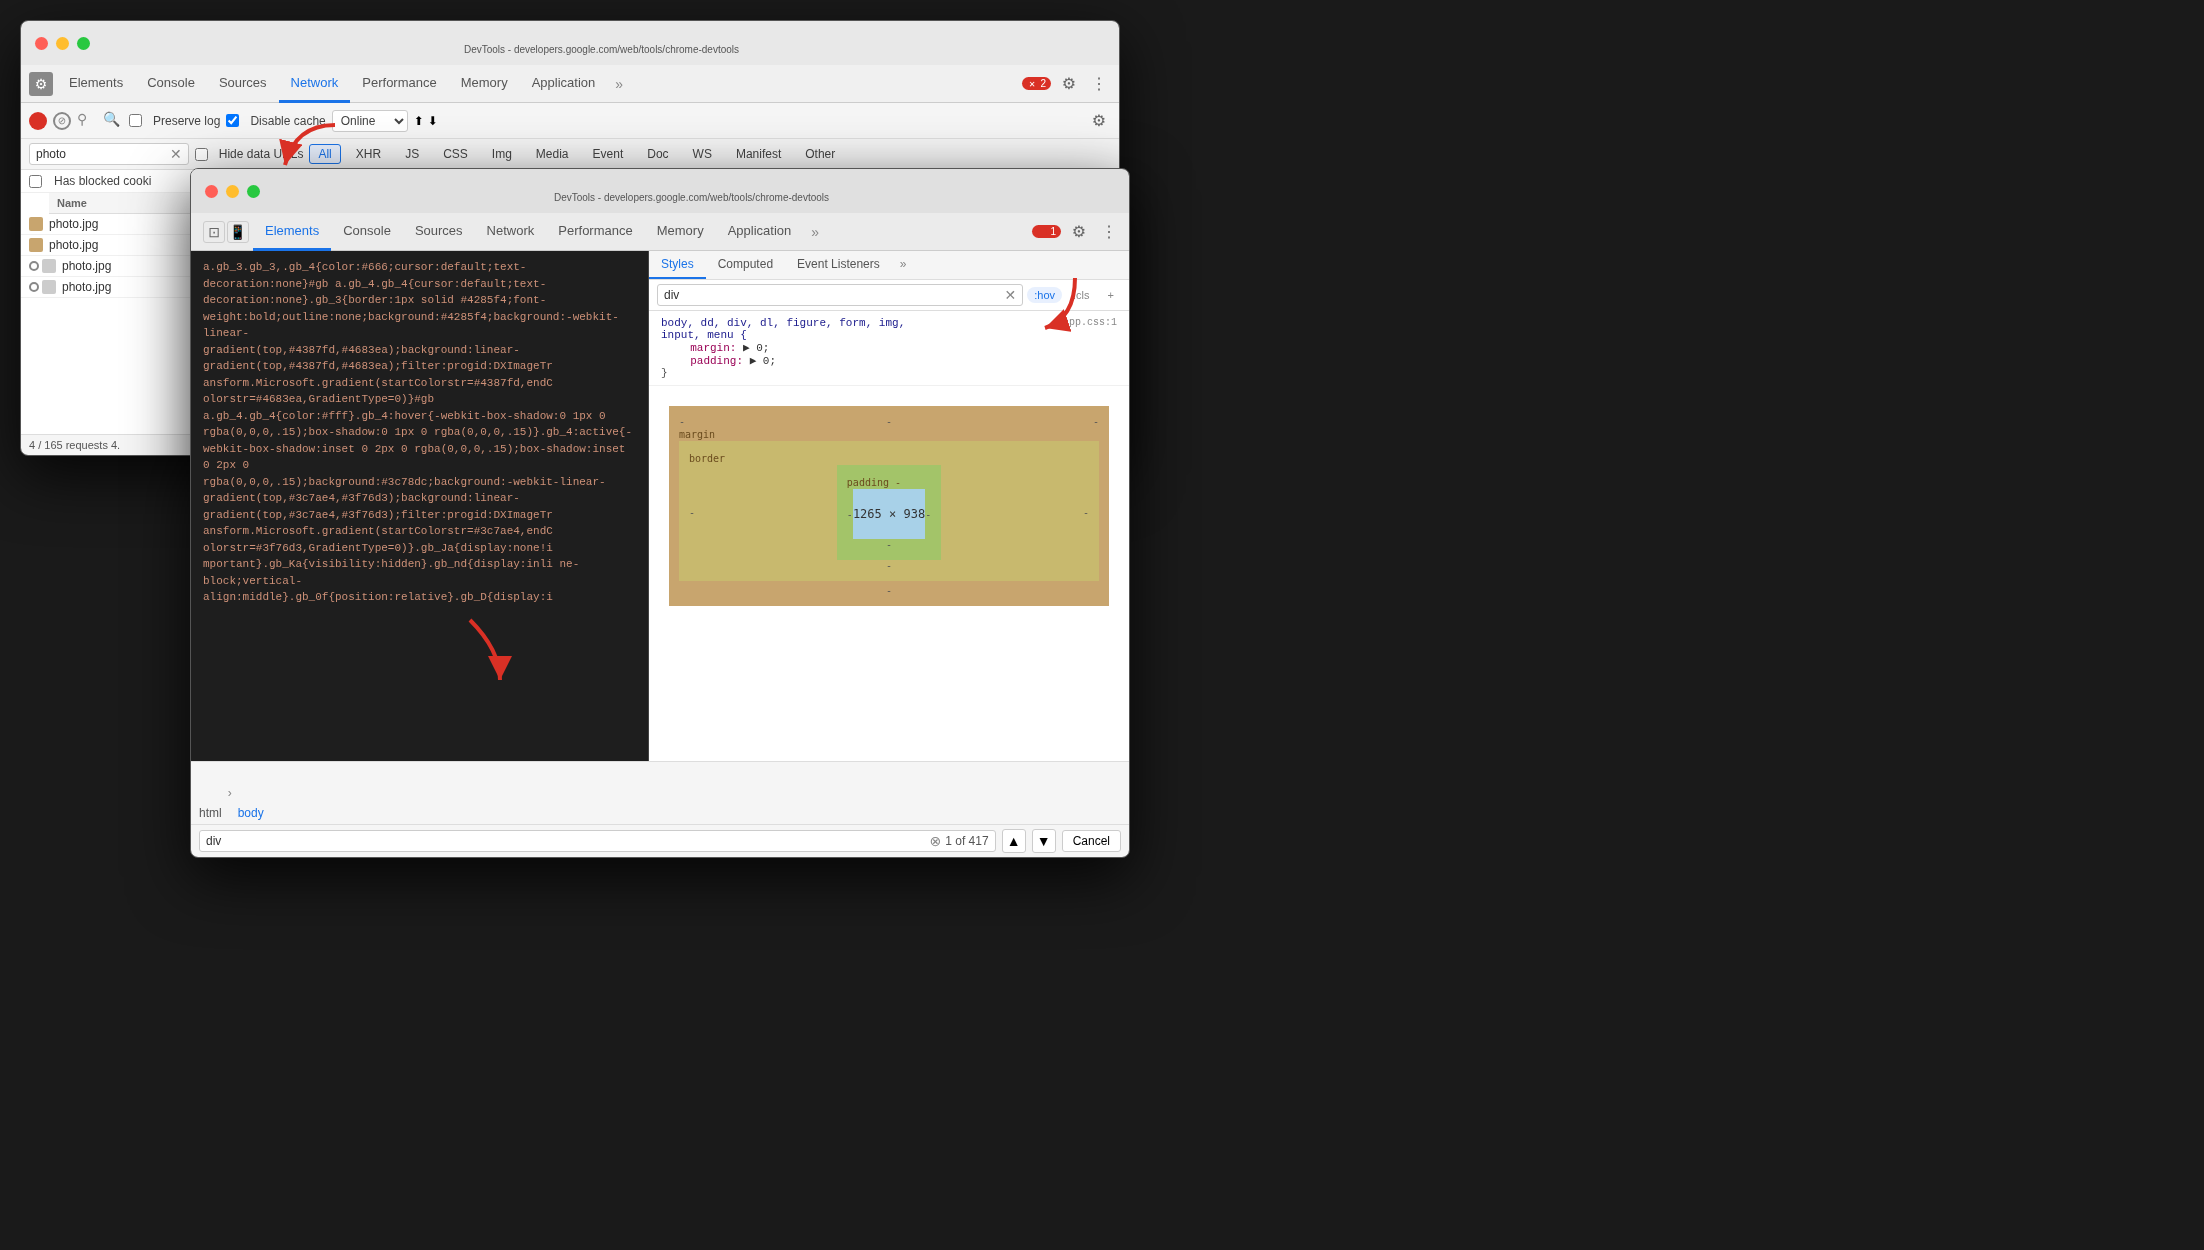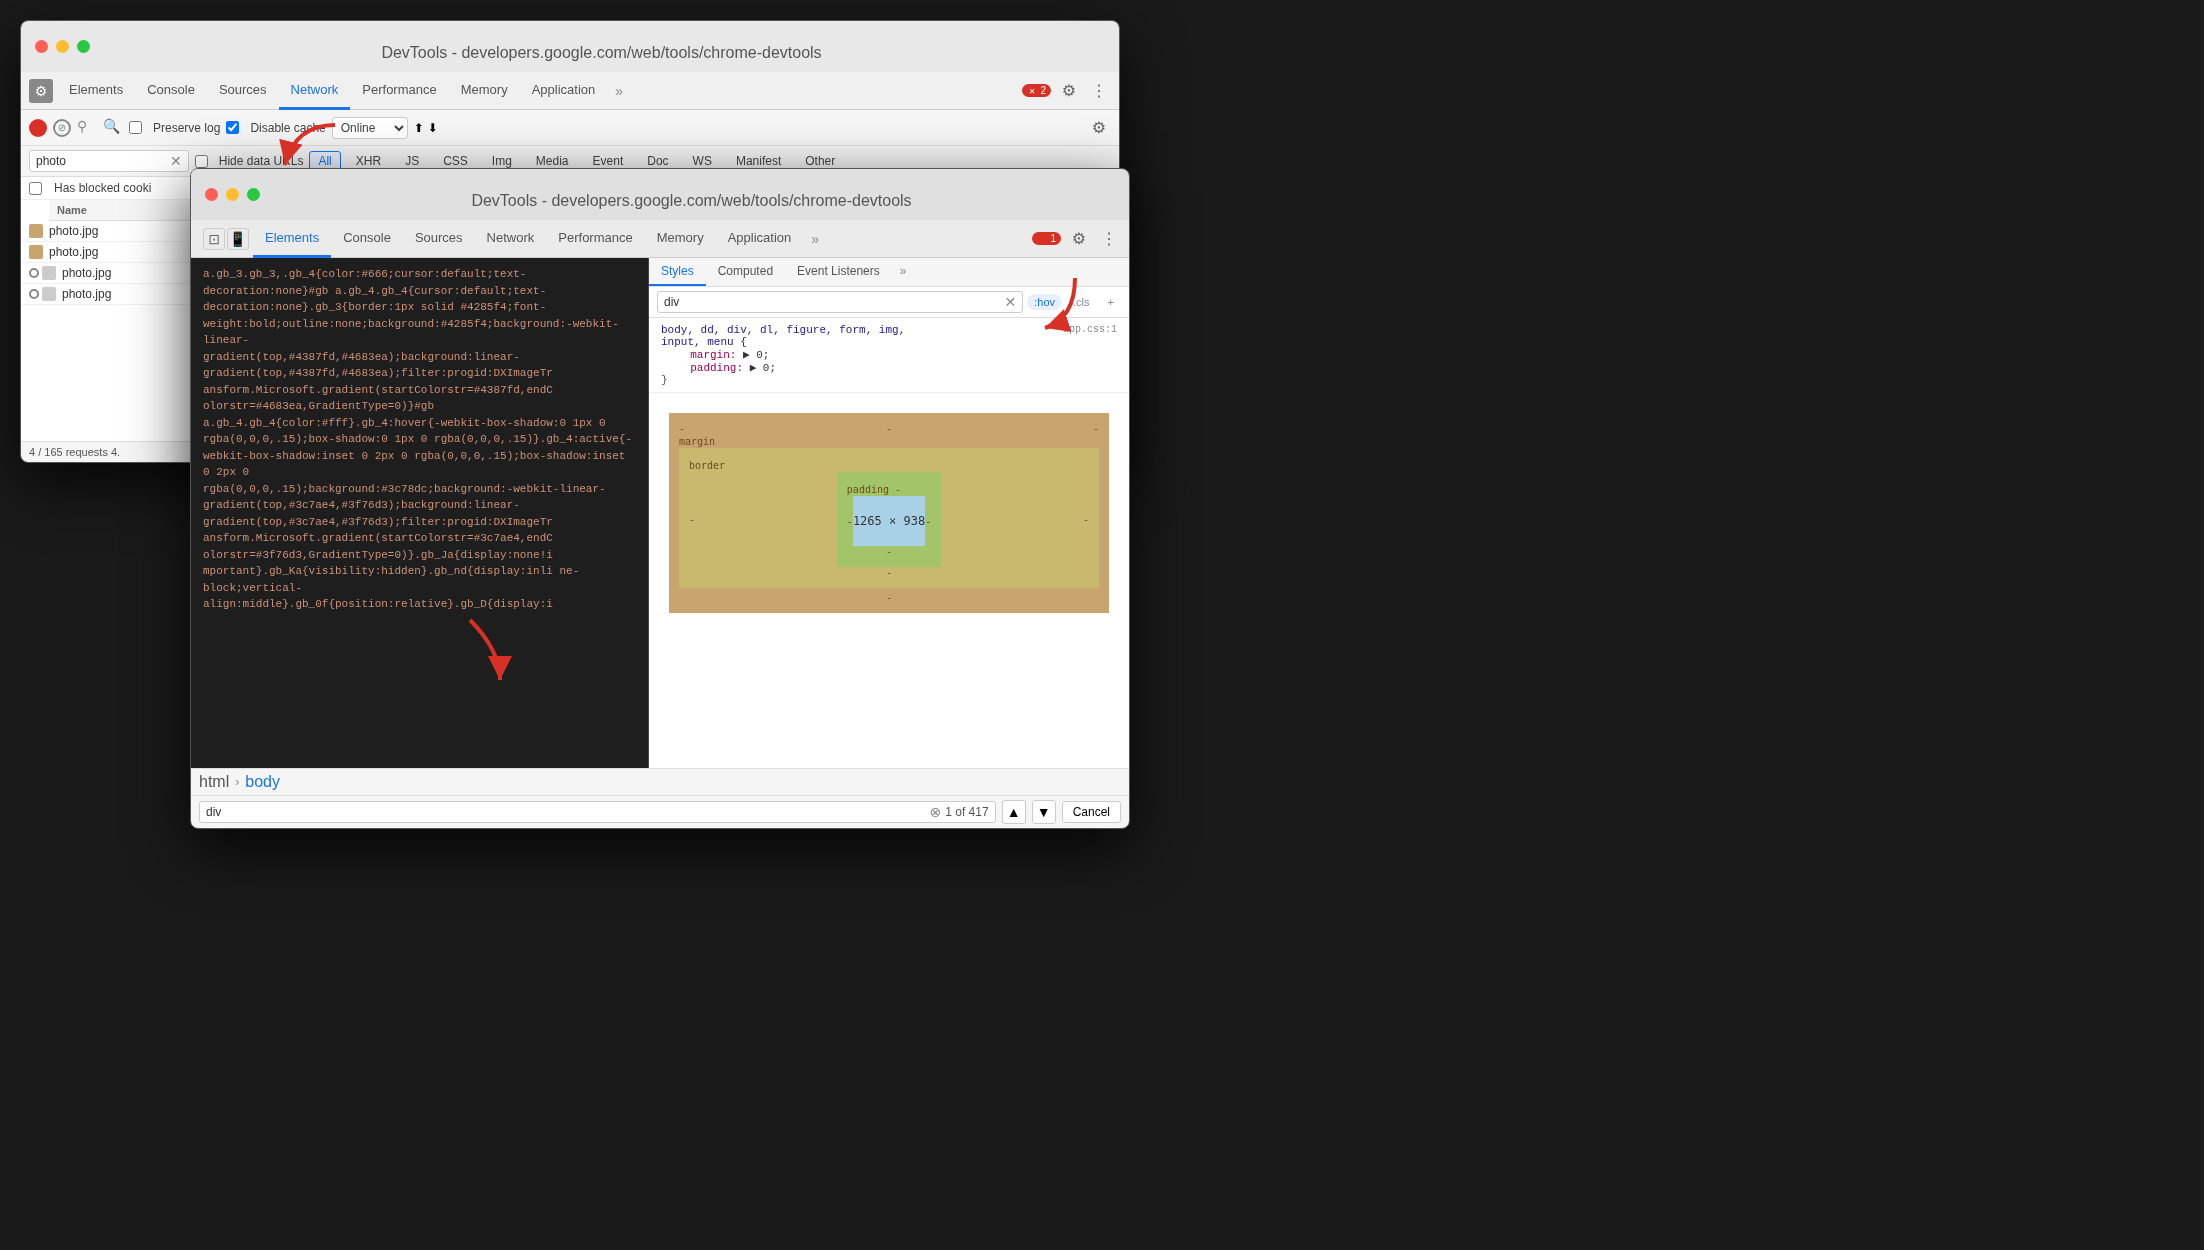--- a/index.html
+++ b/index.html
@@ -33,21 +33,21 @@
       width: 13px; height: 13px;
       border-radius: 50%;
       display: inline-block;
     }
     .btn-close { background: #ff5f57; }
     .btn-min { background: #ffbd2e; }
     .btn-max { background: #28c840; }
     .titlebar-title {
       flex: 1;
       text-align: center;
-      font-size: 16px;
+      font-size: 10px;
       color: #555;
       margin-top: 13px;
     }
 
     .devtools-tabs {
       background: #f0f0f0;
       display: flex;
       align-items: center;
       border-bottom: 1px solid #ccc;
       padding: 0 8px;
@@ -392,23 +392,24 @@
     
     .elements-bottom {
       background: #f5f5f5;
       border-top: 1px solid #ddd;
       display: flex;
       align-items: center;
       padding: 4px 8px;
       gap: 6px;
     }
     .breadcrumb-item {
-      font-size: 16px;
+      font-size: 12px;
       color: #555;
       cursor: pointer;
+      margin-top: 40px;
     }
     .breadcrumb-item.active { color: #1a73e8; }
 
     
     .search-bar {
       background: #f5f5f5;
       border-top: 1px solid #ddd;
       display: flex;
       align-items: center;
       padding: 4px 8px;

